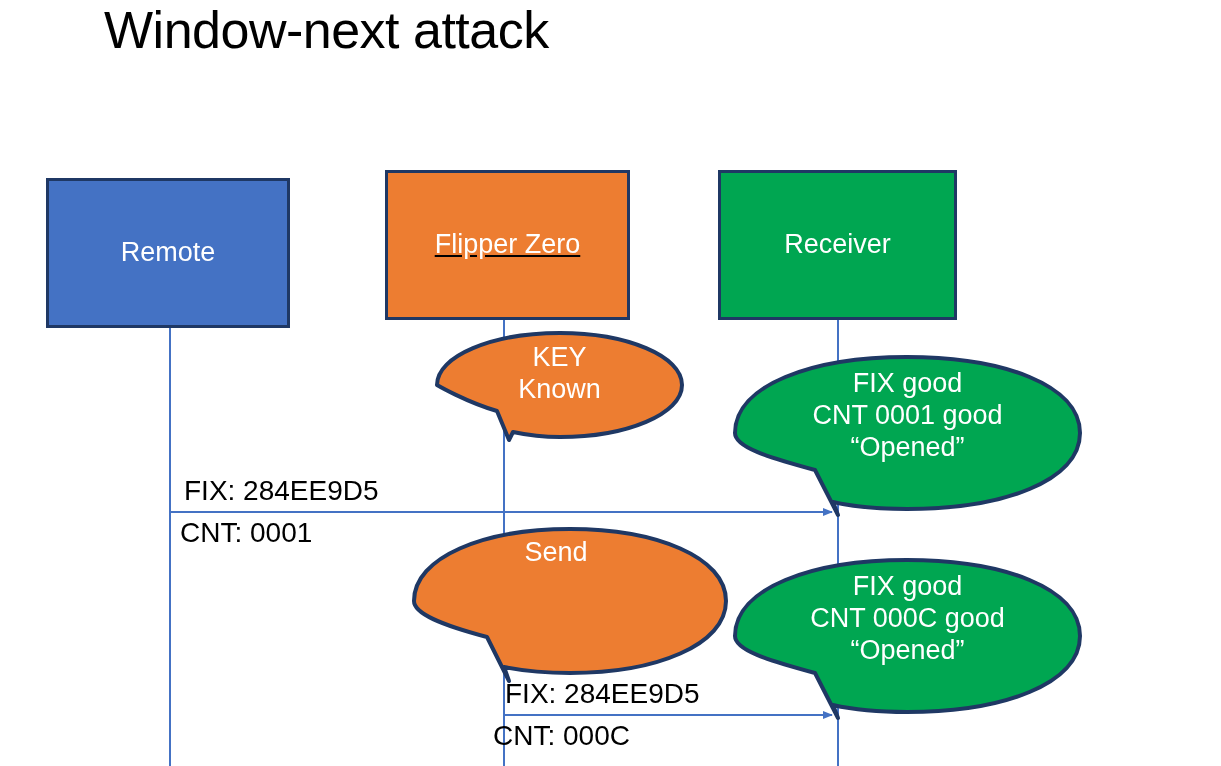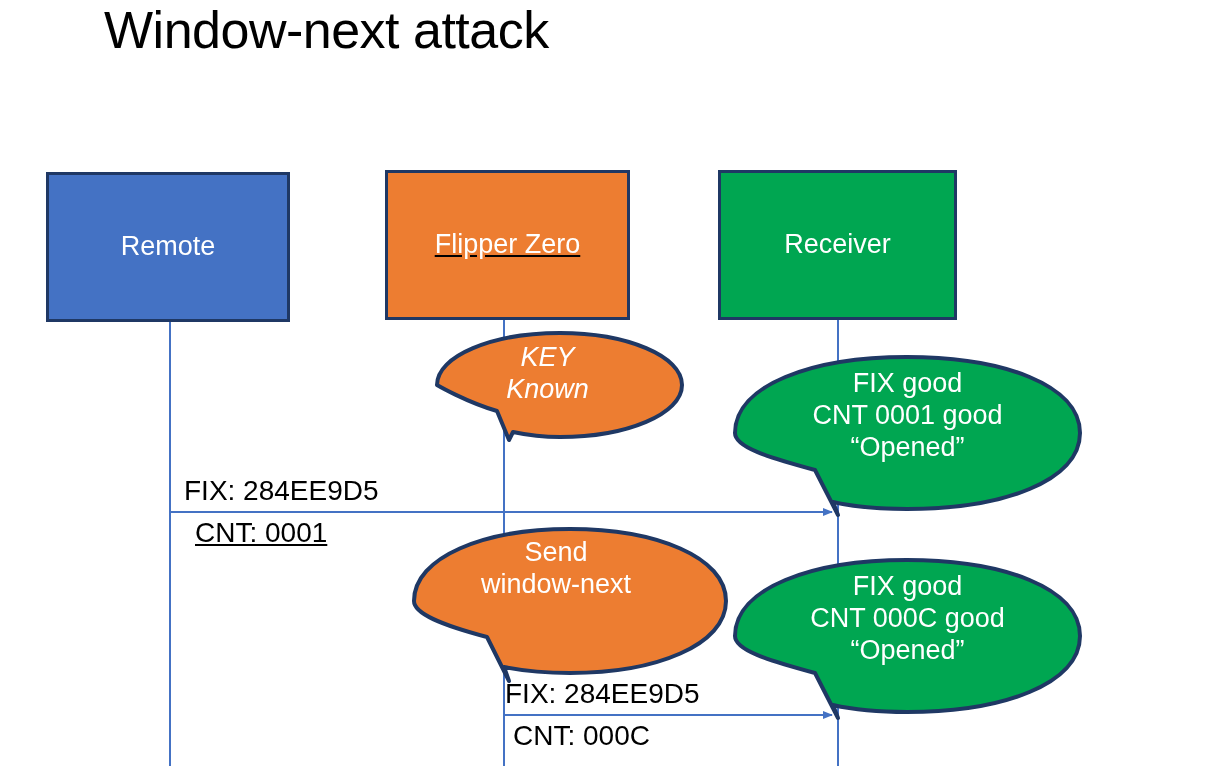--- a/index.html
+++ b/index.html
@@ -129,53 +129,52 @@
 
     <path d="M 907,560
              C 1003,560 1080,588 1080,636
              C 1080,684 1003,712 907,712
              C 880,712 855,710 833,705
              L 838,718 L 815,673
              C 767,660 735,650 735,636
              C 735,588 812,560 907,560 Z" fill="#00A651" stroke="#1F3864" stroke-width="4" stroke-linejoin="round"></path>
   </svg>
 
-  <div class="actor-box" style="left:46px; top:172px; width:244px; height:150px; background:#4472C4;">
+  <div class="actor-box" style="left:46px; top:178px; width:244px; height:150px; background:#4472C4;">
     <span class="actor-label">Remote</span>
   </div>
 
   <div class="actor-box" style="left:385px; top:170px; width:245px; height:150px; background:#ED7D31;text-decoration:underline;">
     <span class="actor-label">Flipper Zero</span>
   </div>
 
   <div class="actor-box" style="left:718px; top:170px; width:239px; height:150px; background:#00A651;">
     <span class="actor-label">Receiver</span>
   </div>
 
-  <div class="callout-text" style="left:425px; top:342px; width:245px;font-style:italic;">
+  <div class="callout-text" style="left:437px; top:342px; width:245px;">
     <div>KEY</div>
     <div>Known</div>
   </div>
 
   <div class="callout-text" style="left:735px; top:368px; width:345px;">
     <div>FIX good</div>
     <div>CNT 0001 good</div>
     <div>“Opened”</div>
   </div>
 
   <div class="callout-text" style="left:400px; top:537px; width:312px;">
     <div>Send</div>
-    <div>window-next</div>
   </div>
 
   <div class="callout-text" style="left:735px; top:571px; width:345px;">
     <div>FIX good</div>
     <div>CNT 000C good</div>
     <div>“Opened”</div>
   </div>
 
   <div class="msg-label" style="left:184px; top:474px;">FIX: 284EE9D5</div>
-  <div class="msg-label" style="left:195px; top:516px;text-decoration:underline;">CNT: 0001</div>
+  <div class="msg-label" style="left:180px; top:516px;">CNT: 0001</div>
 
   <div class="msg-label" style="left:505px; top:677px;">FIX: 284EE9D5</div>
-  <div class="msg-label" style="left:513px; top:719px;">CNT: 000C</div>
+  <div class="msg-label" style="left:493px; top:719px;">CNT: 000C</div>
 
 </div>
 
 </body></html>

